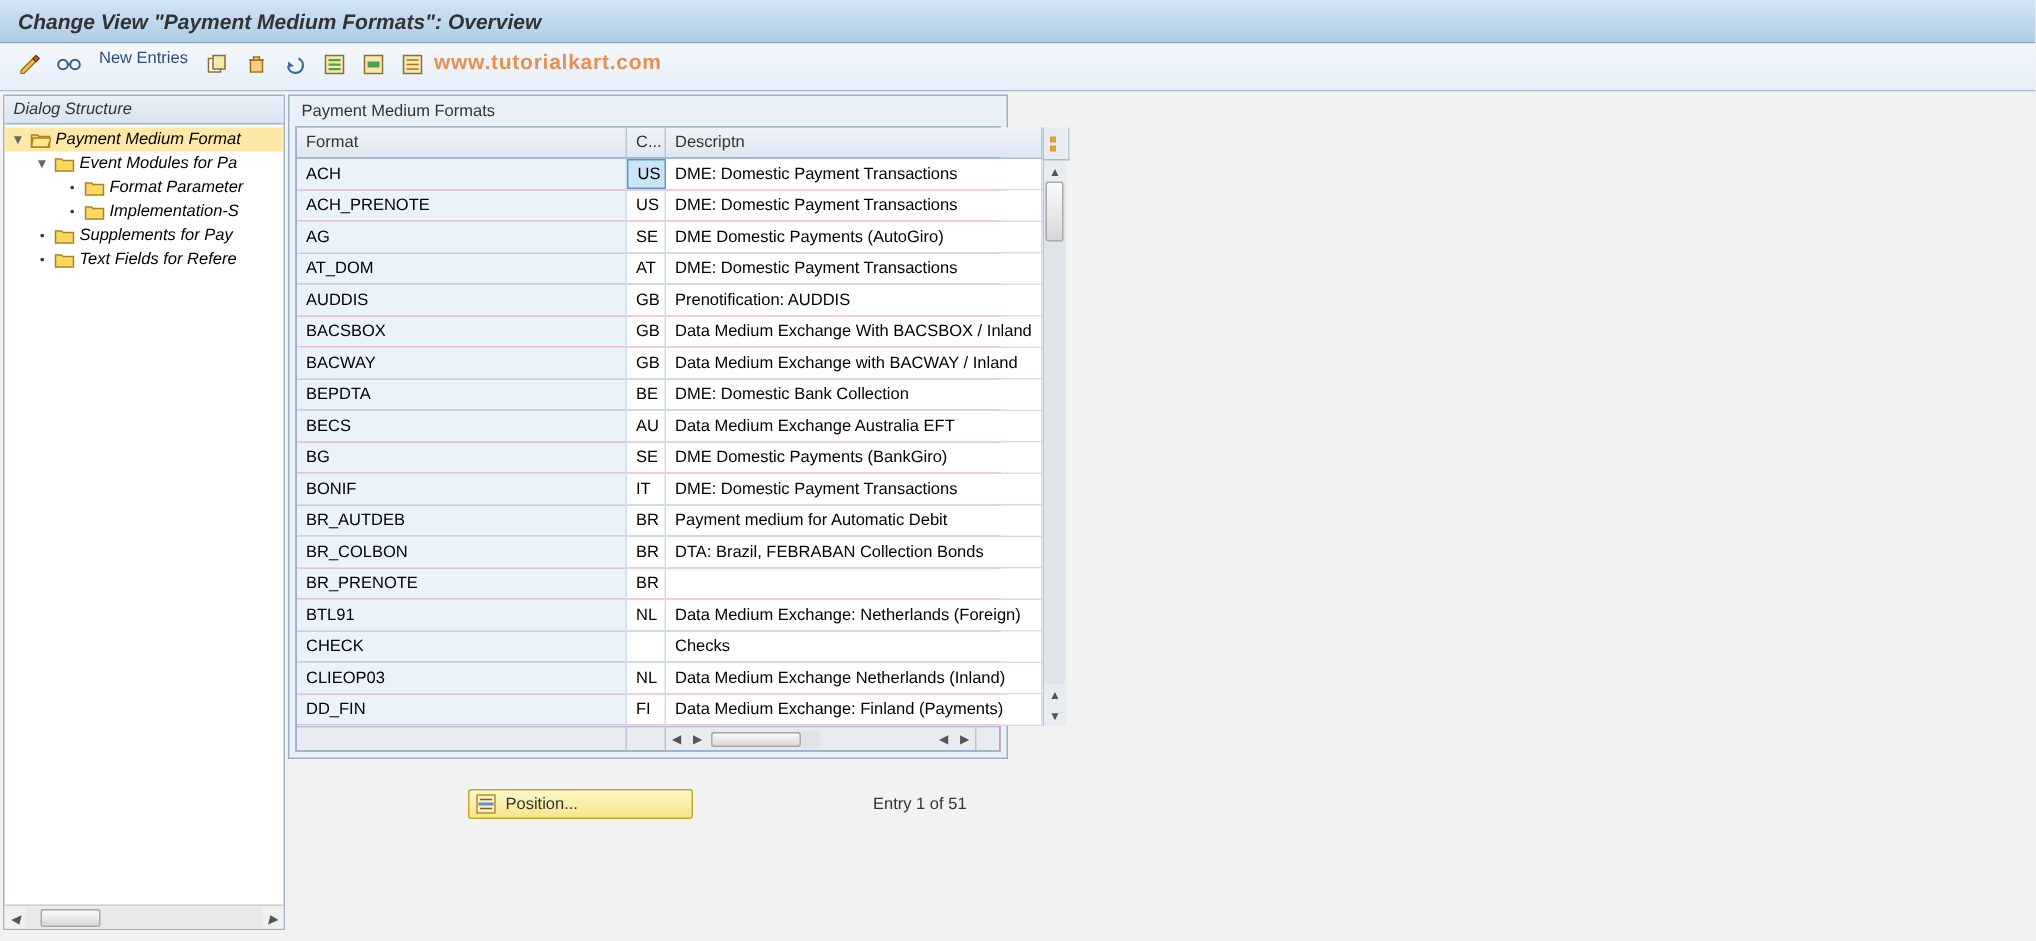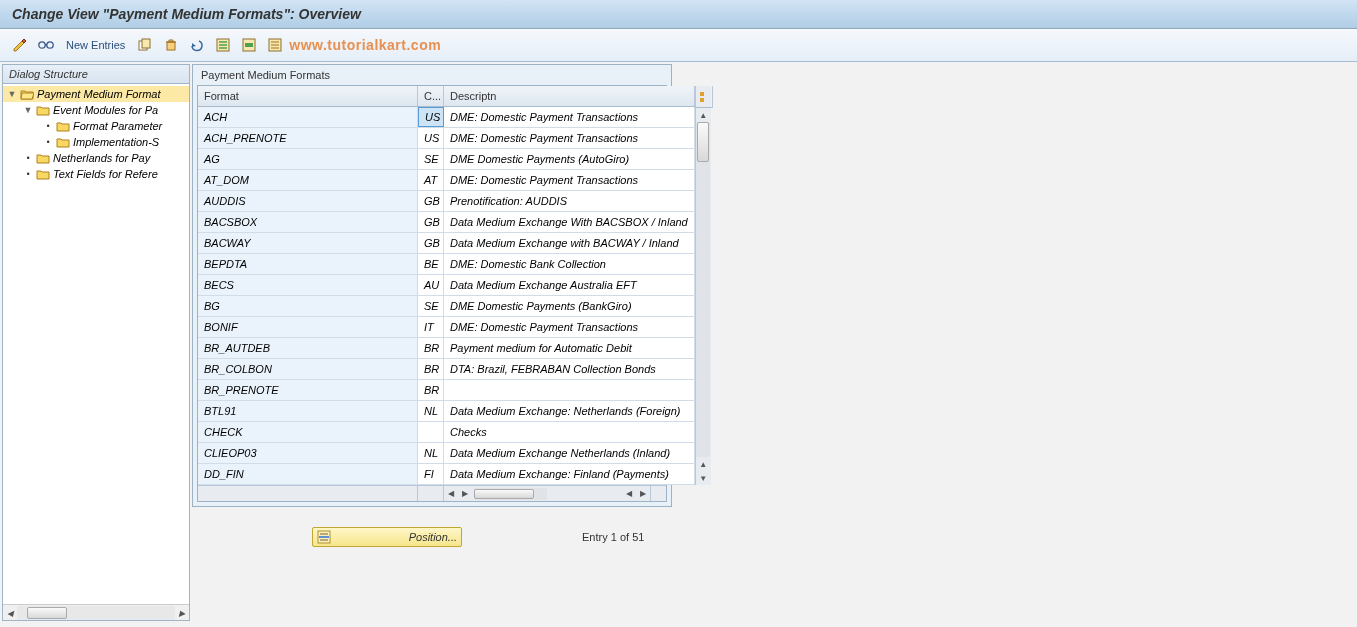--- a/index.html
+++ b/index.html
@@ -15,24 +15,23 @@
       background: linear-gradient(to bottom, #d2e4f5 0%, #c0d8ed 50%, #b0cde5 100%);
       padding: 6px 12px;
       border-bottom: 1px solid #8fa8c0;
       font-style: italic;
       font-weight: bold;
       font-size: 14px;
       color: #333;
     }
     .toolbar {
       background: linear-gradient(to bottom, #f5f8fc, #e5eef8);
-      padding: 16px 10px;
+      padding: 4px 10px;
       border-bottom: 1px solid #a8bcd0;
       display: flex;
-      align-items: center;
       gap: 6px;
       height: 32px;
     }
     .toolbar-btn {
       display: inline-flex;
       align-items: center;
       justify-content: center;
       width: 20px;
       height: 20px;
       cursor: pointer;
@@ -186,21 +185,20 @@
     .col-cfg { width: 20px; display:flex; align-items:center; justify-content:center; }
     .table-body {
       position: relative;
     }
     .table-row {
       display: flex;
       border-bottom: 1px solid #d0dce8;
       font-size: 11px;
       height: 21px;
       align-items: stretch;
-      font-style: italic;
     }
     .td {
       padding: 3px 6px;
       border-right: 1px solid #d0dce8;
       overflow: hidden;
       white-space: nowrap;
       display:flex;
       align-items:center;
     }
     .td.col-fmt { background: #eaf2fb; }
@@ -249,21 +247,21 @@
       border-radius:2px;
       padding:2px 4px;
       width:150px;
       height:20px;
       cursor:pointer;
       gap:6px;
     }
     .position-btn .pos-icon {
       width:14px;height:14px;
     }
-    .position-btn span { flex:1; text-align:right; font-size:11px; color:#333;font-style:italic;}
+    .position-btn span { flex:1; text-align:left; font-size:11px; color:#333;}
     .entry-info { font-size:11px; color:#333; }
     .table-wrapper { display:flex; }
     .table-left { flex:1; }
 
     svg { display:block; }
   </style>
 </head>
 <body>
 
 <div class="title-bar">
@@ -366,21 +364,21 @@
           </span>
           <span>Implementation-S</span>
         </div>
         <div class="tree-node indent-1">
           <span class="tree-bullet">•</span>
           <span class="folder-icon">
             <svg width="14" height="12">
               <path d="M1 3 L5 3 L6 4 L13 4 L13 11 L1 11 Z" fill="#f8d860" stroke="#b08020"></path>
             </svg>
           </span>
-          <span>Netherlands for Pay</span>
+          <span>Supplements for Pay</span>
         </div>
         <div class="tree-node indent-1">
           <span class="tree-bullet">•</span>
           <span class="folder-icon">
             <svg width="14" height="12">
               <path d="M1 3 L5 3 L6 4 L13 4 L13 11 L1 11 Z" fill="#f8d860" stroke="#b08020"></path>
             </svg>
           </span>
           <span>Text Fields for Refere</span>
         </div>

